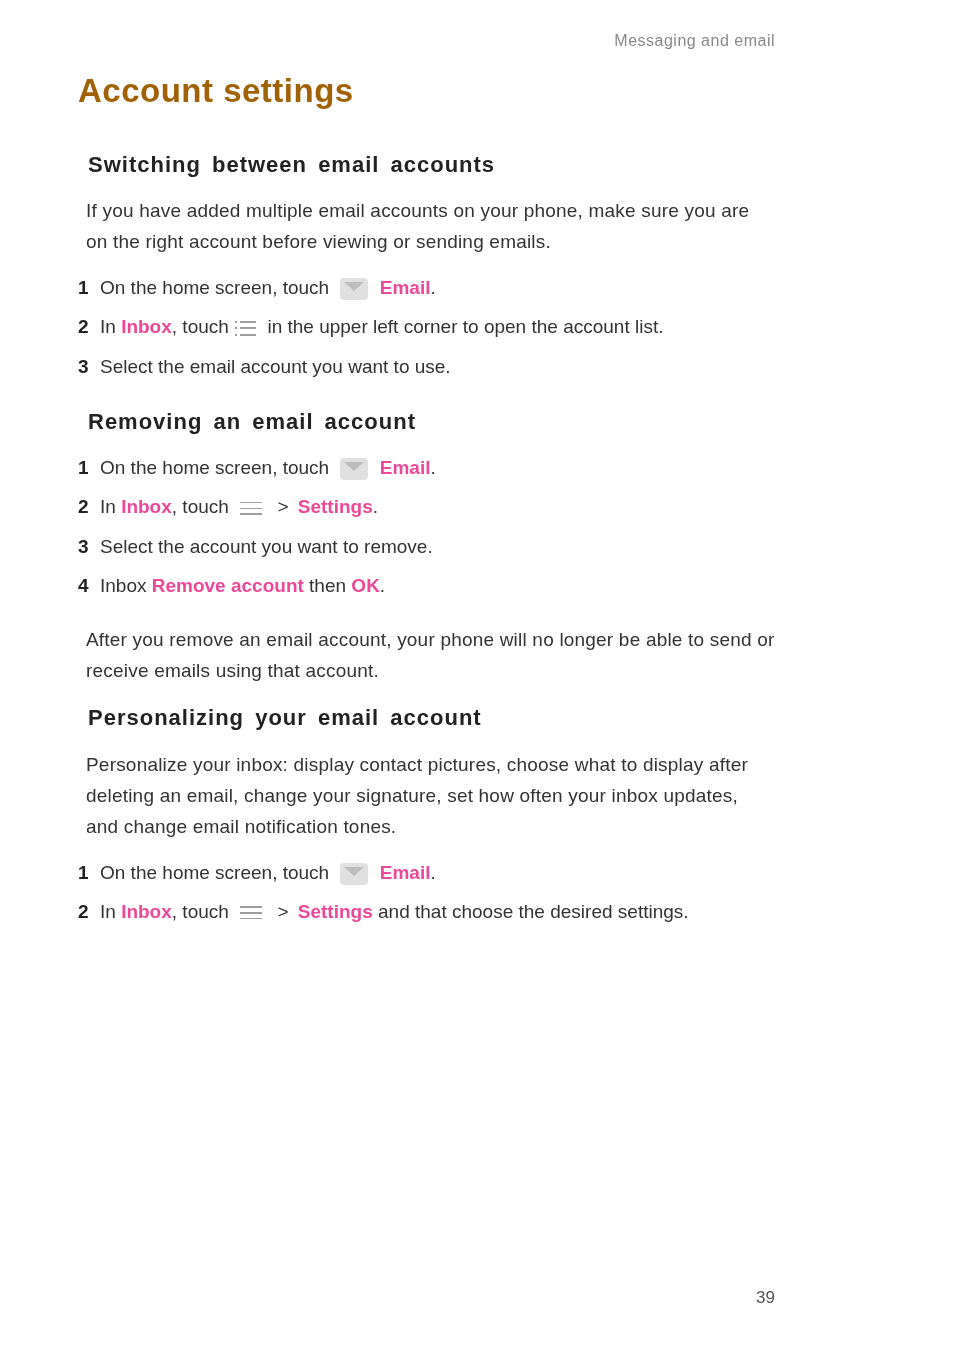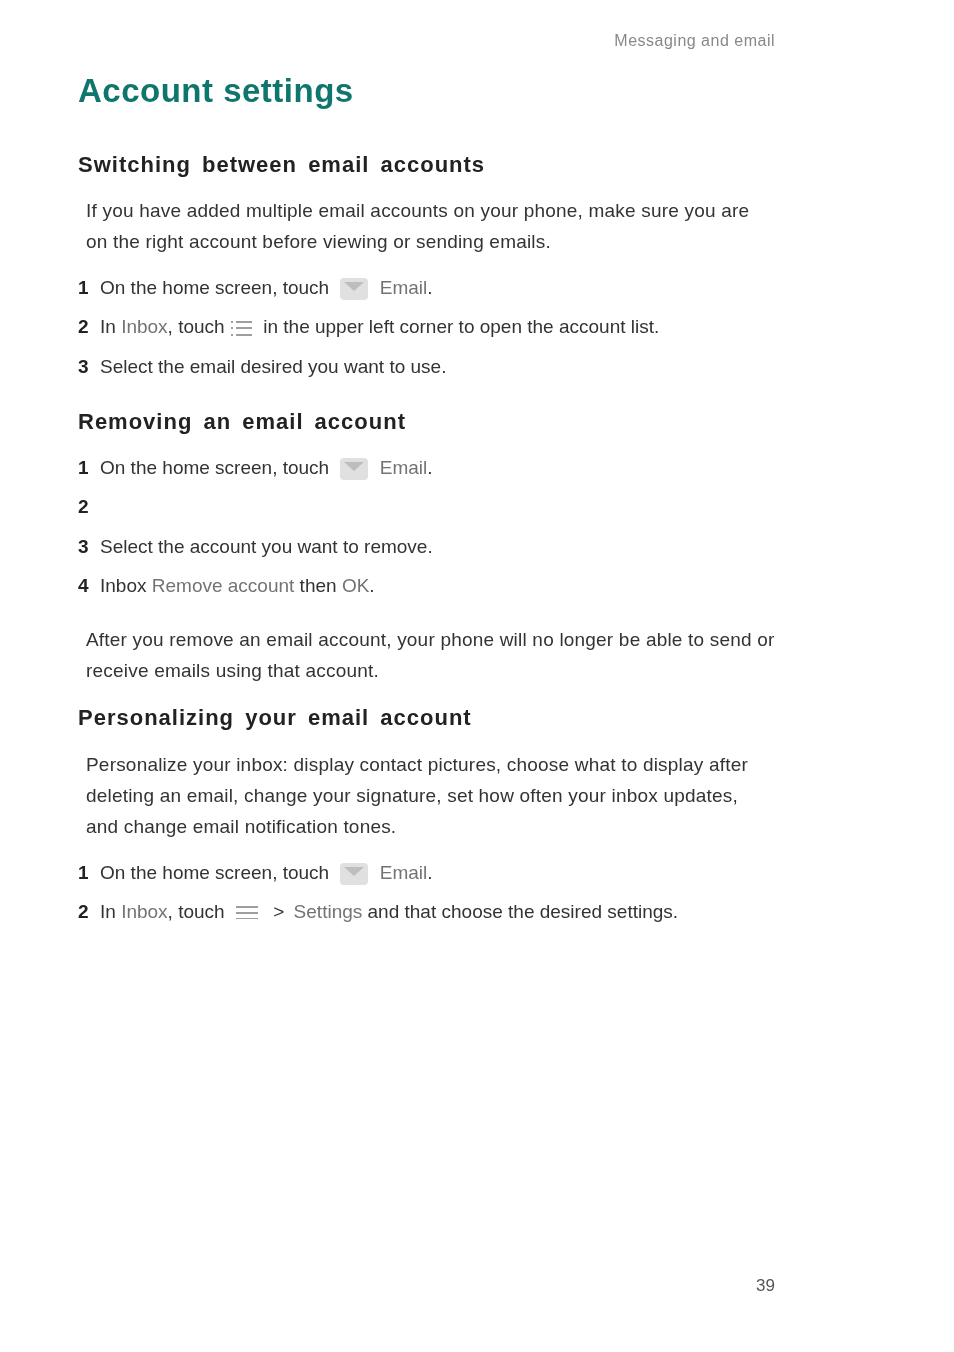--- a/index.html
+++ b/index.html
@@ -19,33 +19,33 @@
     line-height: 1.65;
   }
   .running-header {
     text-align: right;
     font-size: 16px;
     color: #888888;
     letter-spacing: 0.5px;
     margin-bottom: 10px;
   }
   .h1 {
-    color: #0f766e;
+    color: #a16207;
     font-size: 33px;
     font-weight: 700;
     letter-spacing: 0.5px;
     margin: 0 0 28px 0;
   }
   .h2 {
     color: #222222;
     font-size: 22px;
     font-weight: 700;
     letter-spacing: 1px;
     word-spacing: 4px;
-    margin: 12px 0 12px 0;
+    margin: 12px 0 12px 10px;
   }
   .para {
     margin: 0 0 14px 8px;
     letter-spacing: 0.2px;
   }
   .steps {
     margin: 0 0 22px 0;
   }
   .step {
     display: flex;
@@ -59,21 +59,21 @@
     width: 22px;
     flex: 0 0 22px;
     font-size: 19px;
   }
   .step-body {
     display: inline;
   }
   .step span {
     white-space: pre-wrap;
   }
-  .bold { font-weight: 400; color: #737373; }
+  .bold { font-weight: 700; color: #ec4899; }
   .gt { padding: 0 4px; }
   .icon {
     display: inline-flex;
     align-items: center;
     justify-content: center;
     vertical-align: middle;
     margin: 0 6px;
   }
   .email-icon {
     width: 28px;
@@ -123,21 +123,21 @@
     height: 13px;
     vertical-align: middle;
   }
   .menu-lines i {
     display: block;
     height: 1.5px;
     background: #9e9e9e;
   }
   .page-number {
     position: absolute;
-    bottom: 52px;
+    bottom: 40px;
     right: 70px;
     font-size: 17px;
     color: #555555;
   }
 </style>
 </head>
 <body>
 
 <div class="page">
   <div class="running-header">Messaging and email</div>
@@ -149,31 +149,32 @@
         <div class="step">
           <span class="step-num">1</span>
           <span class="step-body"><span>On the home screen, touch </span><span class="icon"><span class="email-icon"></span></span><span> </span><span class="bold">Email</span><span>.</span></span>
         </div>
         <div class="step">
           <span class="step-num">2</span>
           <span class="step-body"><span>In </span><span class="bold">Inbox</span><span>, touch </span><span class="icon"><span class="hamburger-list dotted"><i></i><i></i><i></i></span></span><span> in the upper left corner to open the account list.</span></span>
         </div>
         <div class="step">
           <span class="step-num">3</span>
-          <span class="step-body"><span>Select the email desired you want to use.</span></span>
+          <span class="step-body"><span>Select the email account you want to use.</span></span>
         </div>
       </div>
       <div class="h2">Removing  an  email  account</div>
       <div class="steps">
         <div class="step">
           <span class="step-num">1</span>
           <span class="step-body"><span>On the home screen, touch </span><span class="icon"><span class="email-icon"></span></span><span> </span><span class="bold">Email</span><span>.</span></span>
         </div>
         <div class="step">
           <span class="step-num">2</span>
+          <span class="step-body"><span>In </span><span class="bold">Inbox</span><span>, touch </span><span class="icon"><span class="menu-lines"><i></i><i></i><i></i></span></span><span> </span><span class="gt">&gt;</span><span> </span><span class="bold">Settings</span><span>.</span></span>
         </div>
         <div class="step">
           <span class="step-num">3</span>
           <span class="step-body"><span>Select the account you want to remove.</span></span>
         </div>
         <div class="step">
           <span class="step-num">4</span>
           <span class="step-body"><span>Inbox </span><span class="bold">Remove account</span><span> then </span><span class="bold">OK</span><span>.</span></span>
         </div>
       </div>

